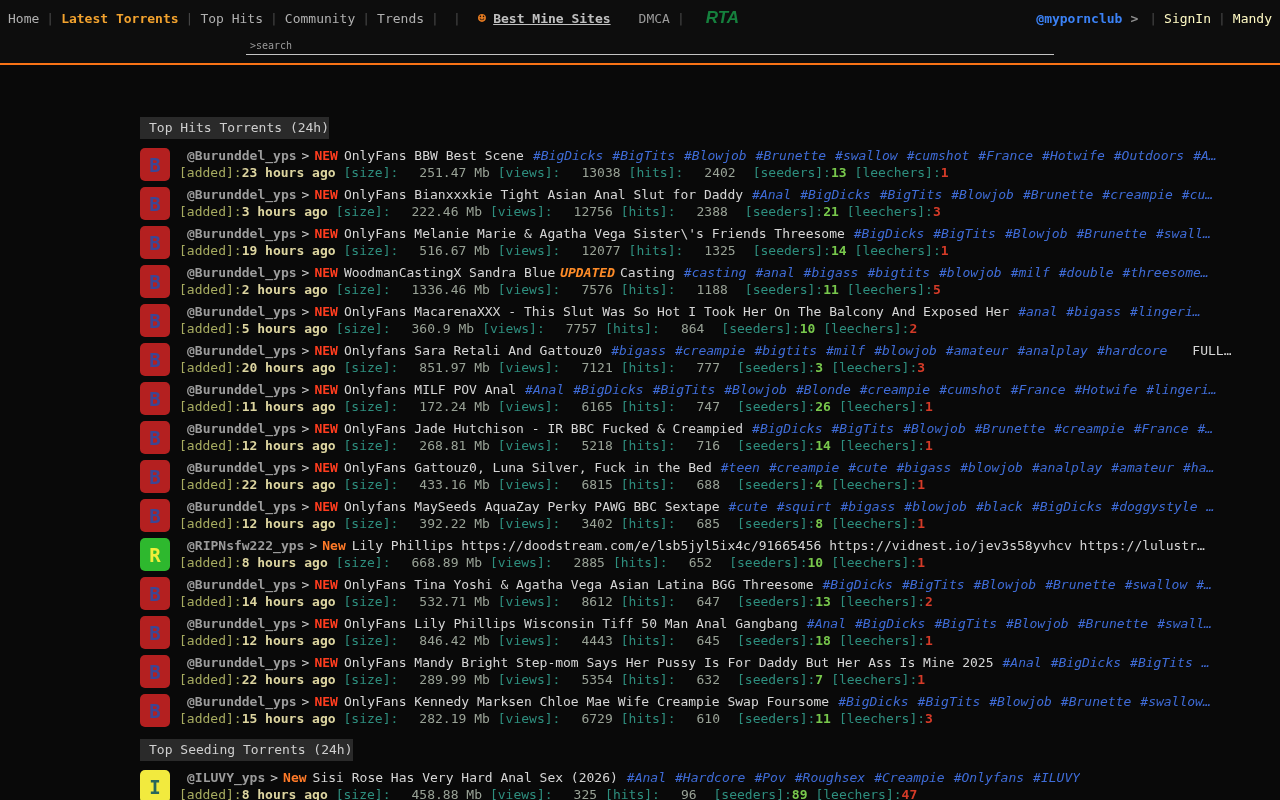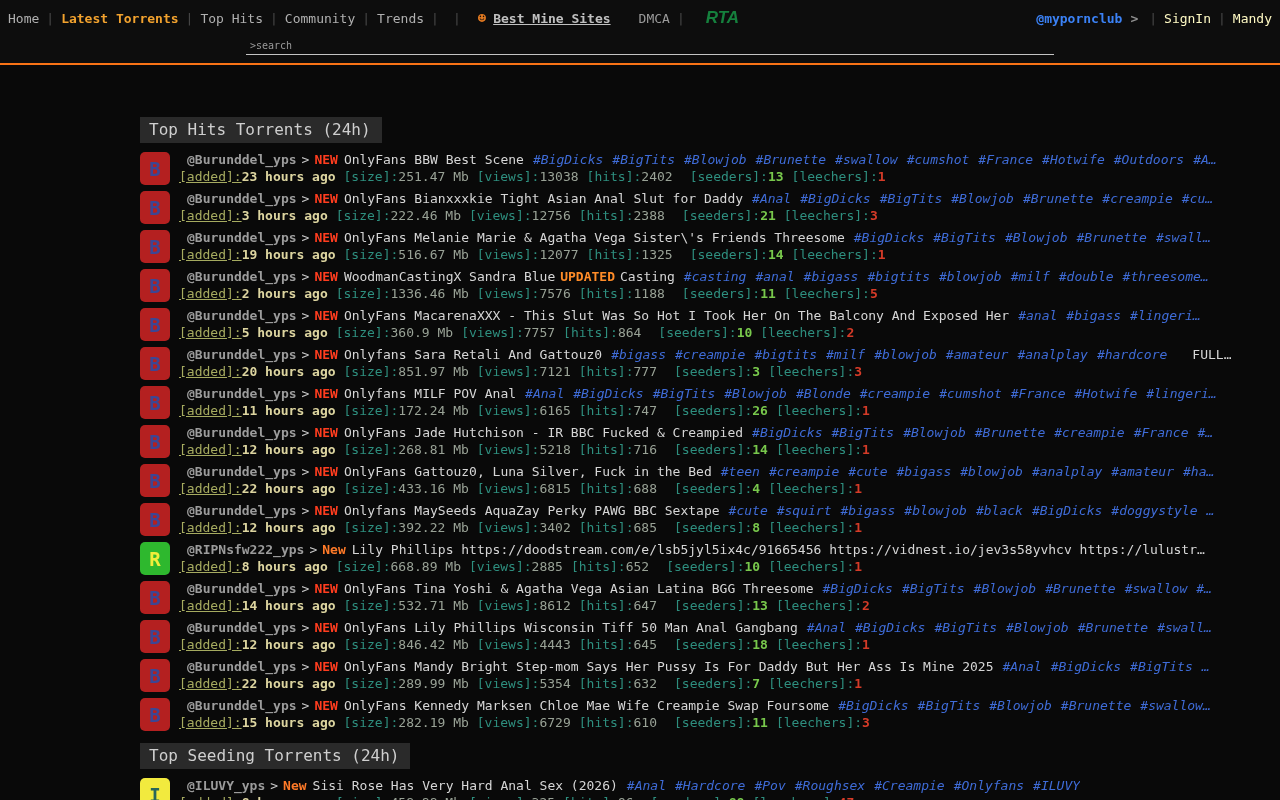--- a/index.html
+++ b/index.html
@@ -34,41 +34,41 @@
     width:800px;background:transparent;border:none;outline:none;
     border-bottom:1px solid #c4c4c4;
     color:#9a9a9a;font-family:"DejaVu Sans Mono",monospace;font-size:10px;
     padding:2px 4px 3px 4px;
   }
   .search-input::placeholder{color:#9a9a9a;opacity:1;}
   
   .main{padding:52px 0 0 140px;}
   .chip{
     display:inline-block;background:#2a2a2a;color:#cfcfcf;
-    font-size:16px;padding:3px 11px 4px 9px;margin:0 0 9px 0;
+    font-size:13px;padding:3px 0 4px 9px;margin:0 0 9px 0;
   }
   .chip2{margin-top:6px;}
   .row{display:flex;margin-bottom:6px;}
   .avatar{
     width:30px;height:33px;border-radius:5px;flex:0 0 30px;
     display:flex;align-items:center;justify-content:center;
     font-size:19px;font-weight:bold;margin-right:9px;cursor:pointer;
   }
   .row-body{font-size:13px;line-height:16.5px;white-space:nowrap;overflow:hidden;}
   .user{font-weight:bold;color:#9c9c9c;cursor:pointer;margin-left:8px;}
   .arrow{color:#c8c8c8;margin:0 5px;}
   .badge{font-weight:bold;margin-right:6px;}
   .title{color:#d6d6d6;cursor:pointer;}
-  .hl{font-weight:bold;margin:1px 5px;}
+  .hl{font-weight:bold;margin:1px 5px;font-style:italic;}
   .tag{color:#3f6cd8;font-style:italic;margin-left:9px;cursor:pointer;}
   .suffix{color:#d6d6d6;margin-left:25px;}
   .meta{color:#99a296;}
   .mlab{color:#2e8f7f;}
-  .mlab-added{color:#a6ab60;text-decoration:underline;}
-  .mval{color:#99a296;margin-right:8px;}
+  .mlab-added{color:#a6ab60;}
+  .mval{color:#99a296;margin-right:8px;margin-left:21px;}
   .mval-added{color:#ddd5a0;font-weight:bold;margin-right:8px;}
   .mval-seed{color:#78c84c;font-weight:bold;margin-right:8px;}
   .mval-leech{color:#d53b28;font-weight:bold;}
   .gap{display:inline-block;width:9px;}
 </style>
 </head>
 <body>
 
 <div class="topbar">
   <div class="nav">

